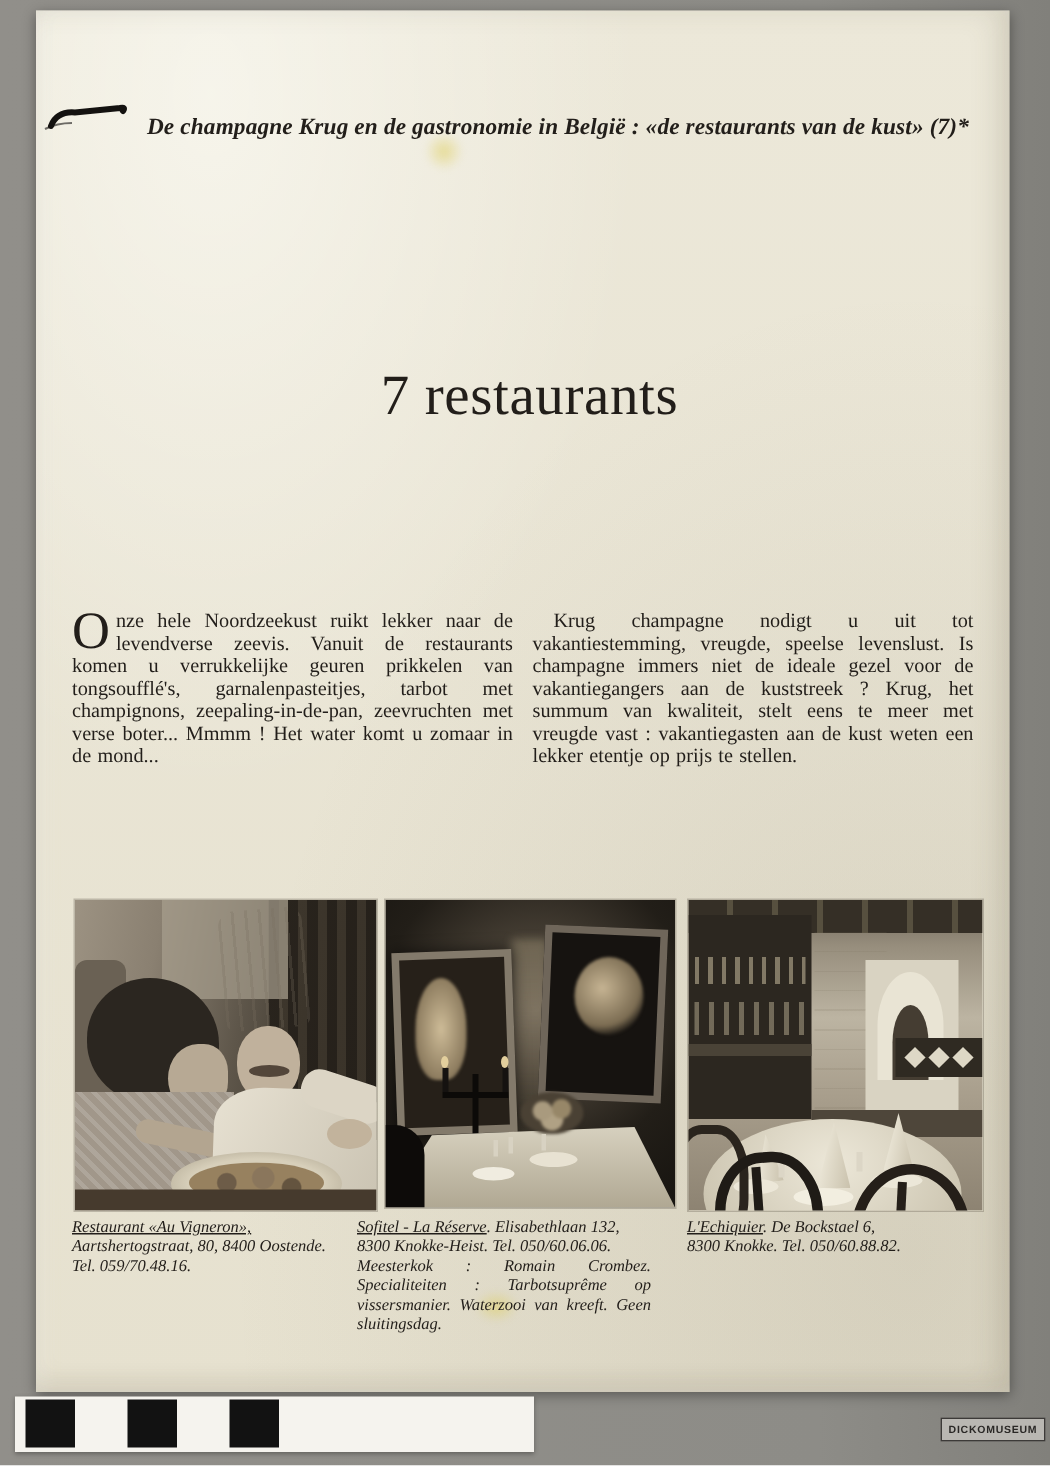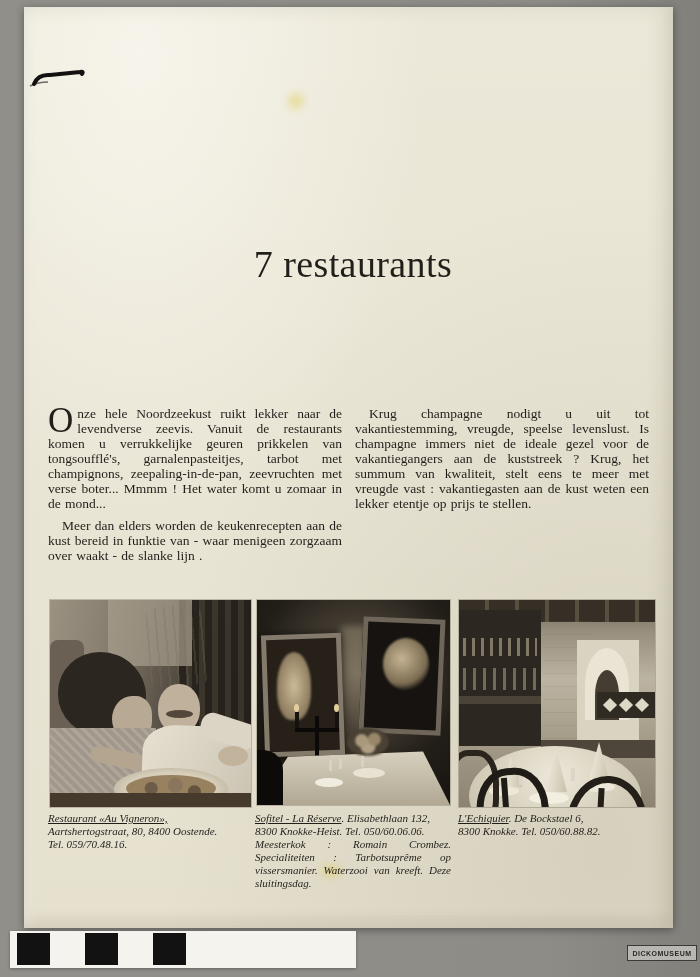--- a/index.html
+++ b/index.html
@@ -136,21 +136,21 @@
   .p3-glass1{left:60px;top:172px;width:4px;height:13px;background:#dcd6c6;}
   .p3-glass2{left:112px;top:168px;width:4px;height:13px;background:#dcd6c6;}
   .p3-chairL{left:-12px;top:150px;width:40px;height:70px;border:6px solid #2a241d;border-radius:40%;}
   .p3-chair1{left:18px;top:168px;width:58px;height:76px;border:7px solid #1f1b16;
     border-radius:45% 45% 8% 8%;transform:rotate(-4deg);}
   .p3-chair1s{left:44px;top:178px;width:6px;height:60px;background:#1f1b16;transform:rotate(-4deg);}
   .p3-chair2{left:108px;top:176px;width:66px;height:80px;border:7px solid #251f19;
     border-radius:50% 50% 6% 6%;transform:rotate(3deg);}
   .p3-chair2s{left:138px;top:188px;width:6px;height:62px;background:#251f19;transform:rotate(3deg);}
   
-  .cap1{left:48px;width:202px;} .cap2{left:255px;width:196px;font-family:Liberation Serif, serif;} .cap3{left:458px;width:197px;}
+  .cap1{left:48px;width:202px;} .cap2{left:238px;width:196px;font-family:Liberation Serif, serif;} .cap3{left:458px;width:197px;}
   
   .calib{position:absolute;left:10px;top:931px;width:346px;height:37px;background:#f5f3ee;
     box-shadow:0 1px 3px rgba(0,0,0,.3);}
   .sq{position:absolute;top:2px;width:33px;height:32px;background:#121212;}
   .sq1{left:7px;} .sq2{left:75px;} .sq3{left:143px;}
   .watermark{position:absolute;left:627px;top:945px;width:68px;height:14px;
     background:#b9b7b2;border:1px solid #3c3a38;color:#2a2826;
     font-family:"Liberation Sans",sans-serif;font-size:7px;font-weight:bold;
     letter-spacing:.5px;display:flex;align-items:center;justify-content:center;}
 </style>
@@ -161,29 +161,29 @@
   <div class="paper"></div>
 
   <svg class="ink-mark" viewBox="0 0 70 32">
     <path d="M6 24 Q10 14 22 15 L52 12 Q56 11 54 14" fill="none" stroke="#141210" stroke-width="4" stroke-linecap="round"></path>
     <path d="M2 26 Q10 22 20 22" fill="none" stroke="#141210" stroke-width="1.4" opacity=".6"></path>
   </svg>
 
   <div class="stain stain1"></div>
   <div class="stain stain2"></div>
 
+  <div class="series-header">De champagne Krug en de gastronomie in België : «de restaurants van de kust» (7)*</div>
 
   <div class="headline">
     <div>7 restaurants</div>
   </div>
 
   <div class="columns">
     <div class="col">
       <p><span class="dropcap">O</span><span>nze hele Noordzeekust ruikt lekker naar de levendverse zeevis. Vanuit de restaurants komen u verrukkelijke geuren prikkelen van tongsoufflé's, garnalenpasteitjes, tarbot met champignons, zeepaling-in-de-pan, zeevruchten met verse boter... Mmmm ! Het water komt u zomaar in de mond...</span></p>
-      <p class="sp ind">Meer dan elders worden de keukenrecepten aan de kust bereid in funktie van - waar menigeen zorgzaam over waakt - de slanke lijn .</p>
     </div>
     <div class="col">
       <p class="ind">Krug champagne nodigt u uit tot vakantiestemming, vreugde, speelse levenslust. Is champagne immers niet de ideale gezel voor de vakantiegangers aan de kuststreek ? Krug, het summum van kwaliteit, stelt eens te meer met vreugde vast : vakantiegasten aan de kust weten een lekker etentje op prijs te stellen.</p>
     </div>
   </div>
 
   <div class="photo ph1">
     <div class="p1-bg"></div>
     <div class="p1-curtain"></div>
     <div class="p1-wall"></div>
@@ -260,21 +260,21 @@
 
   <div class="caption cap1">
     <div><span class="u">Restaurant «Au Vigneron»,</span><span></span></div>
     <div>Aartshertogstraat, 80, 8400 Oostende.</div>
     <div>Tel. 059/70.48.16.</div>
   </div>
 
   <div class="caption cap2">
     <div><span class="u">Sofitel - La Réserve</span><span>. Elisabethlaan 132,</span></div>
     <div>8300 Knokke-Heist. Tel. 050/60.06.06.</div>
-    <div class="wrapline">Meesterkok : Romain Crombez. Specialiteiten : Tarbotsuprême op vissersmanier. Waterzooi van kreeft. Deze sluitingsdag.</div>
+    <div class="wrapline">Meesterkok : Romain Crombez. Specialiteiten : Tarbotsuprême op vissersmanier. Waterzooi van kreeft. Geen sluitingsdag.</div>
   </div>
 
   <div class="caption cap3">
     <div><span class="u">L'Echiquier</span><span>. De Bockstael 6,</span></div>
     <div>8300 Knokke. Tel. 050/60.88.82.</div>
   </div>
 
   <div class="calib">
     <div class="sq sq1"></div>
     <div class="sq sq2"></div>

